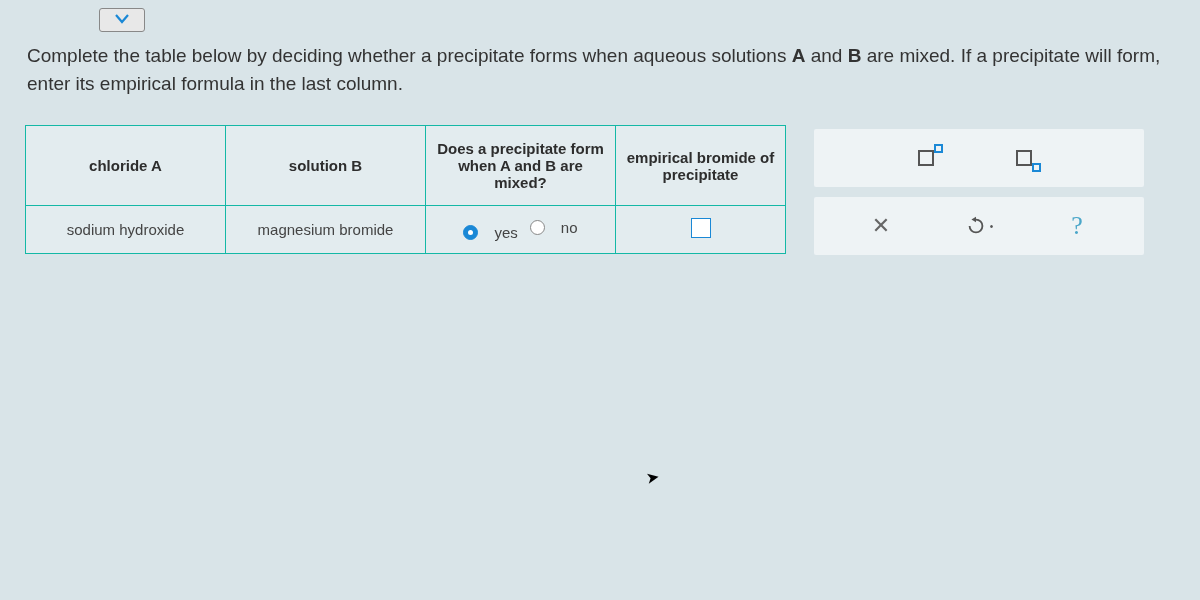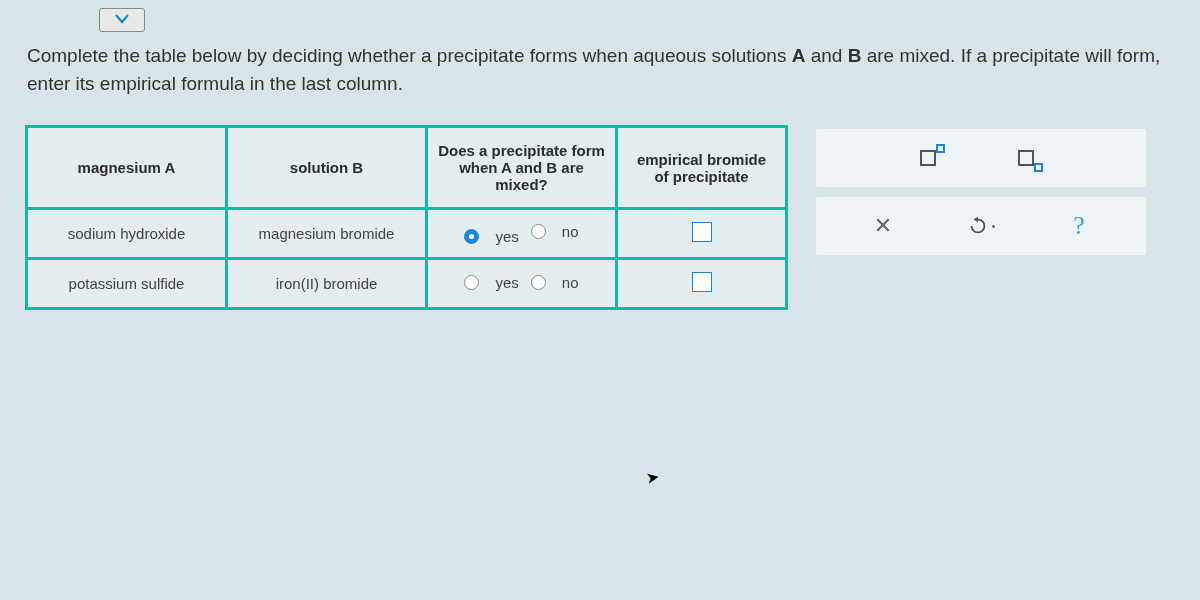--- a/index.html
+++ b/index.html
@@ -34,21 +34,21 @@
   .main-row {
     display: flex;
     align-items: flex-start;
     gap: 28px;
   }
   table.grid {
     border-collapse: collapse;
     background: transparent;
   }
   table.grid th, table.grid td {
-    border: 3px solid #14b8a6;
+    border: 1px solid #14b8a6;
     padding: 12px 10px;
     text-align: center;
     font-size: 15px;
     color: #444;
     background: #e3ecef;
   }
   table.grid th {
     font-weight: bold;
     color: #2d2d2d;
     padding: 14px 10px;
@@ -162,51 +162,39 @@
       </svg>
   </div>
 
   <div class="prompt">Complete the table below by deciding whether a precipitate forms when aqueous solutions <b>A</b> and <b>B</b> are mixed. If a precipitate will form, enter its empirical formula in the last column.</div>
 
   <div class="main-row">
 
     <table class="grid">
       <thead>
         <tr>
-          <th class="col-a">magnesium A</th>
+          <th class="col-a">chloride A</th>
           <th class="col-b">solution B</th>
           <th class="col-c">Does a precipitate form when A and B are mixed?</th>
           <th class="col-d">empirical bromide of precipitate</th>
         </tr>
       </thead>
       <tbody>
           <tr>
             <td class="col-a">sodium hydroxide</td>
             <td class="col-b">magnesium bromide</td>
             <td class="col-c"><span class="radio-wrap">
                 <span class="radio-circ sel"></span>
                 <span>yes</span>
               </span><span class="radio-wrap">
                 <span class="radio-circ"></span>
                 <span>no</span>
               </span></td>
             <td class="col-d"><span class="formula-input"></span></td>
           </tr>
-          <tr>
-            <td class="col-a">potassium sulfide</td>
-            <td class="col-b">iron(II) bromide</td>
-            <td class="col-c"><span class="radio-wrap">
-                <span class="radio-circ"></span>
-                <span>yes</span>
-              </span><span class="radio-wrap">
-                <span class="radio-circ"></span>
-                <span>no</span>
-              </span></td>
-            <td class="col-d"><span class="formula-input"></span></td>
-          </tr>
         </tbody>
     </table>
 
     <div class="tool-panel">
       <div class="tool-row">
         <span class="tool-btn">
           <span class="sqbox">
               <span class="big"></span>
               <span class="sm-sup"></span>
             </span>

